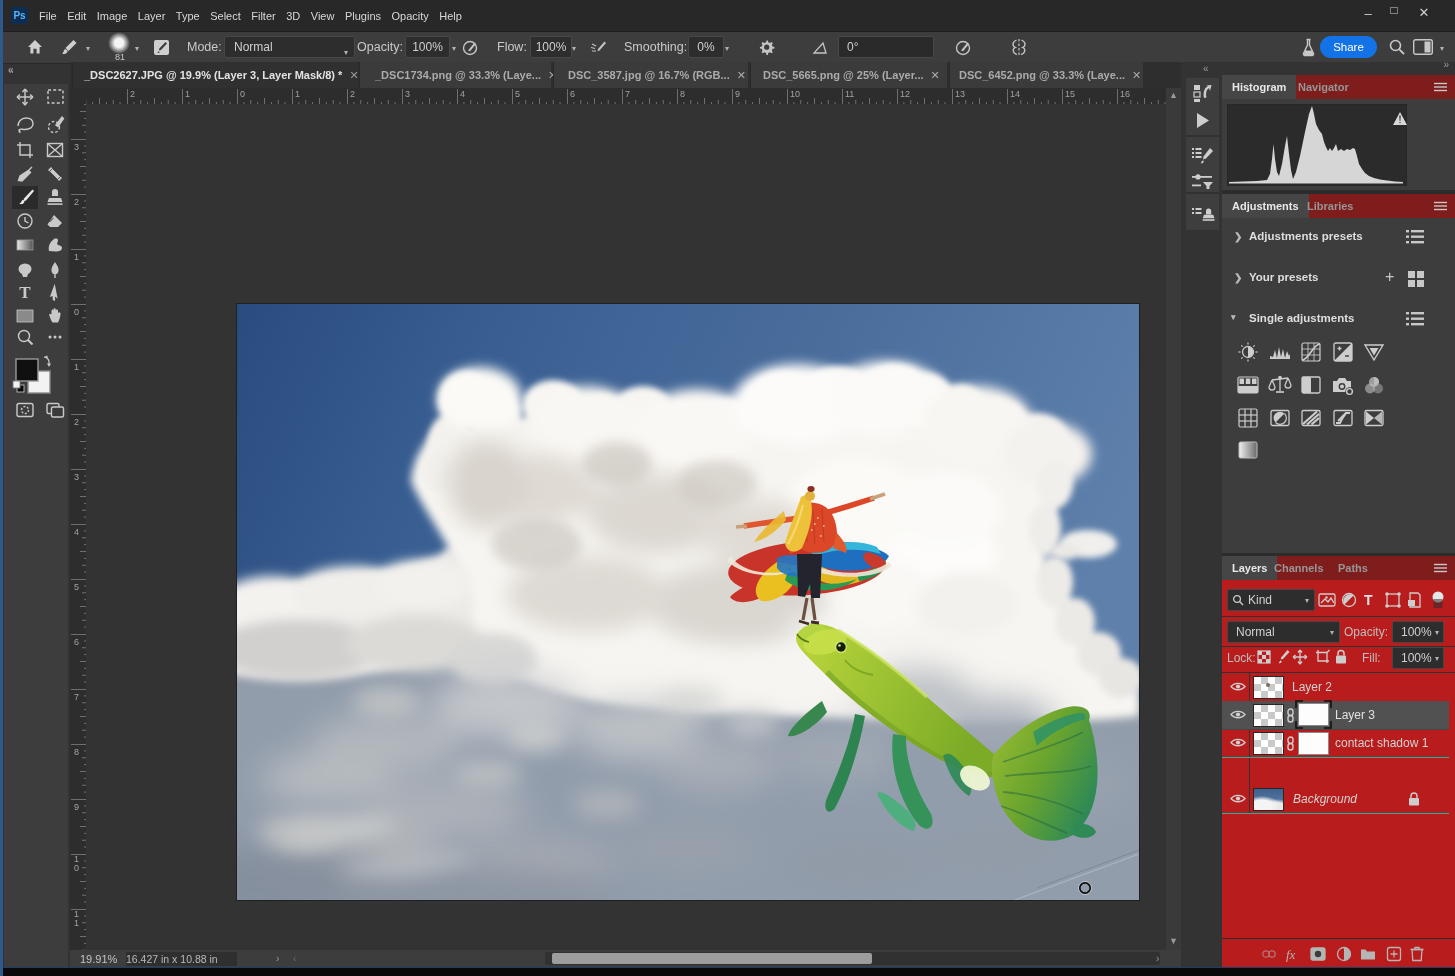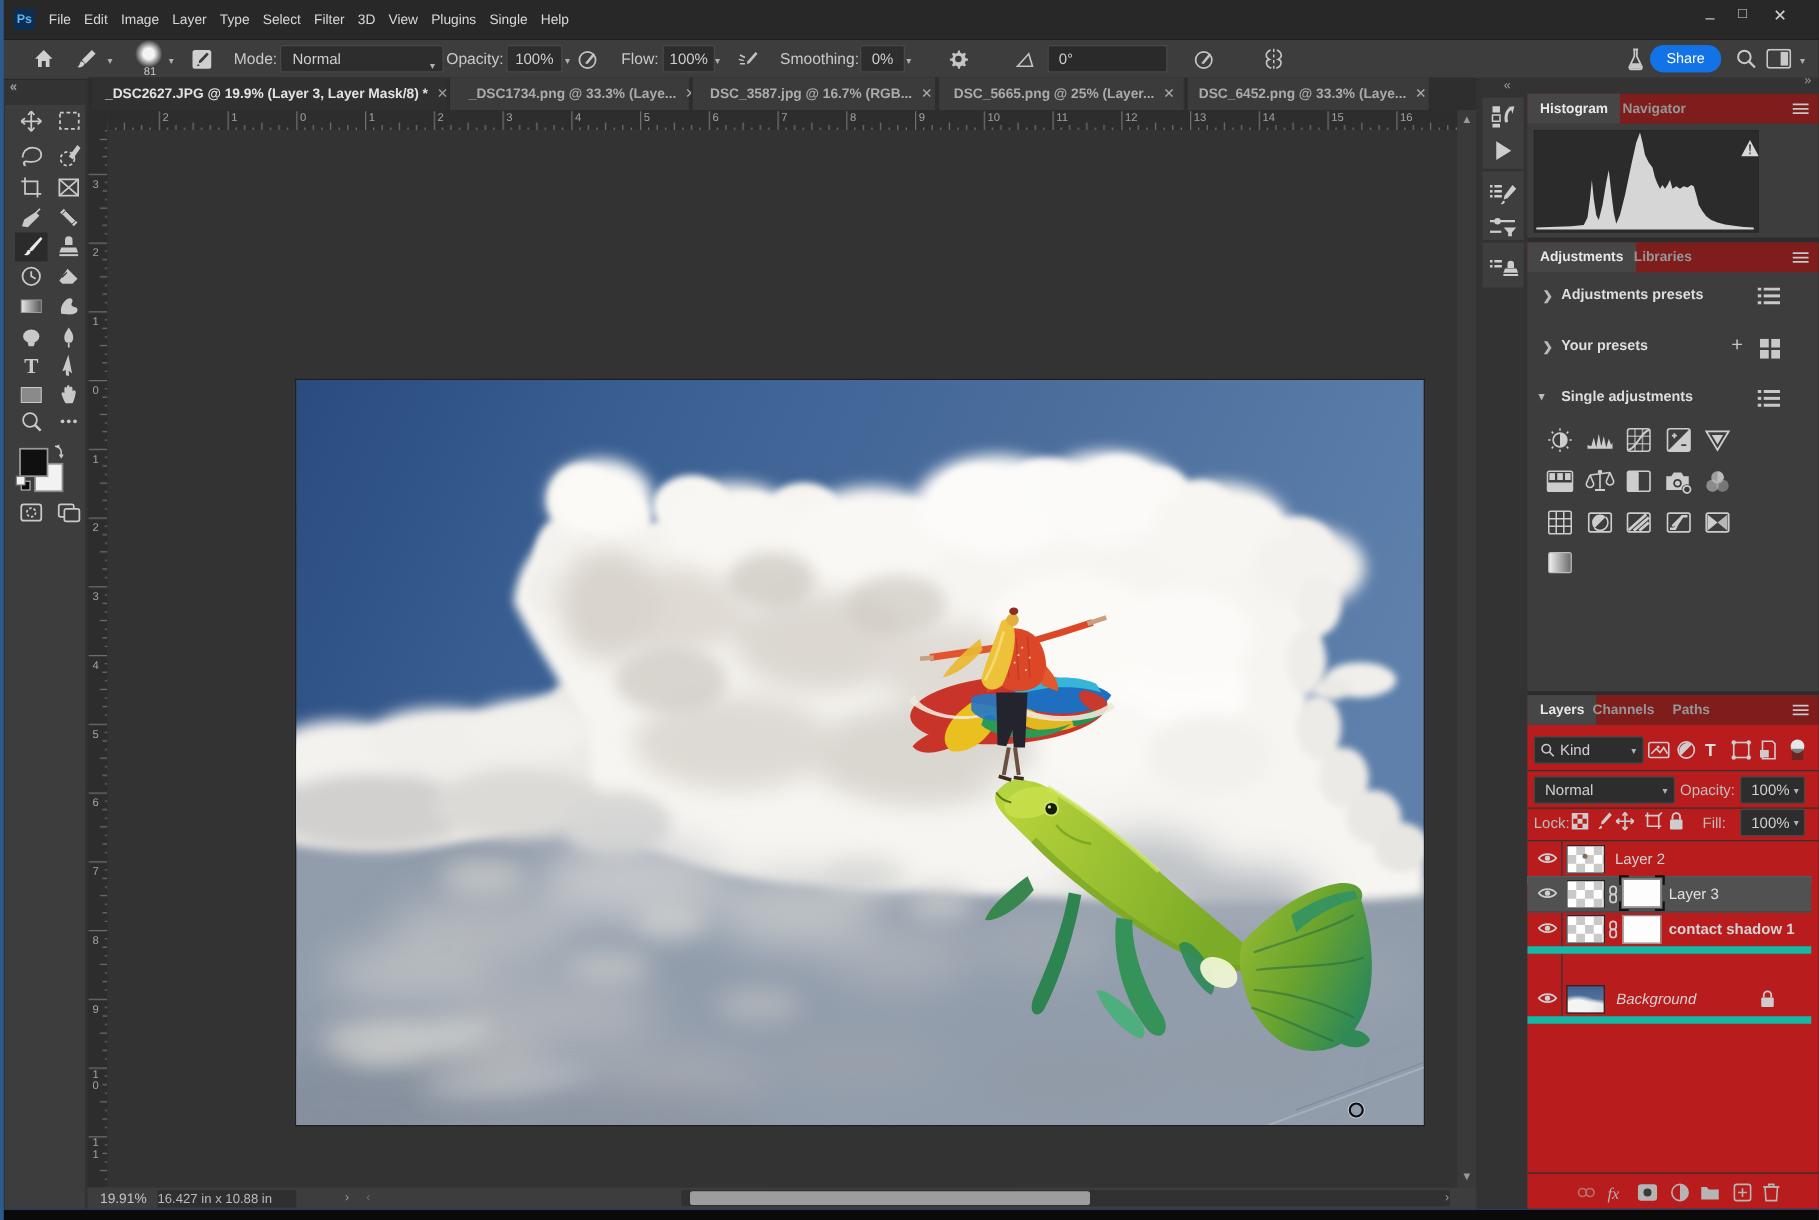--- a/index.html
+++ b/index.html
@@ -39,21 +39,21 @@
   
   #rstrip{left:1183px;top:62px;width:39px;height:906px;background:#333333;}
   #rpanels{left:1222px;top:62px;width:233px;height:906px;background:#3d3d3d;}
   .ptabrow{position:absolute;left:0;width:233px;height:24px;background:#7f1d1d;}
   .ptab{position:absolute;top:0;height:24px;line-height:24px;font-size:11px;font-weight:bold;padding:0 10px;}
   .ptab.on{background:#464646;color:#e8e8e8;}
   .ptab.off{color:#969696;}
   .pmenu{position:absolute;right:8px;color:#c8c8c8;}
   .prow{position:absolute;left:0;width:233px;color:#dedede;font-size:11.5px;font-weight:bold;}
   
-  .lrow{position:absolute;left:0;width:227px;height:28px;border-bottom:6px solid #14b8a6;}
+  .lrow{position:absolute;left:0;width:227px;height:28px;border-bottom:1px solid #14b8a6;}
   .lname{position:absolute;top:7px;color:#d2d2d2;font-size:12px;}
   .checker{position:absolute;width:29px;height:21px;border:1px solid #272727;
      background:conic-gradient(#c9c9c9 0 25%,#fff 0 50%,#c9c9c9 0 75%,#fff 0) 0 0/14px 14px #fff;}
   .eye{position:absolute;left:8px;top:8px;}
   #blackbottom{left:0;top:968px;width:1455px;height:8px;background:#0a0a0a;}
   #blueline{left:0;top:966.5px;width:1455px;height:2px;background:#1d3e66;}
   #leftedge{left:0;top:0;width:3px;height:976px;background:#2d5a8c;}
 </style>
 </head>
 <body>
@@ -65,21 +65,21 @@
         <span>File</span>
         <span>Edit</span>
         <span>Image</span>
         <span>Layer</span>
         <span>Type</span>
         <span>Select</span>
         <span>Filter</span>
         <span>3D</span>
         <span>View</span>
         <span>Plugins</span>
-        <span>Single</span>
+        <span>Opacity</span>
         <span>Help</span>
       </div>
     <div class="winbtn" style="left:1354px;top:6px;font-size:13px;">–</div>
     <div class="winbtn" style="left:1380px;top:3px;font-size:12px;">□</div>
     <div class="winbtn" style="left:1410px;top:5px;font-size:13px;">✕</div>
   </div>
 
   <div id="optbar" class="abs">
 
     <svg class="abs" style="left:26px;top:6px" width="18" height="18" viewBox="0 0 18 18">
@@ -1037,21 +1037,21 @@
         <div class="abs" style="left:76px;top:2px;width:31px;height:23px;">
           <div class="abs" style="left:0;top:0;width:29px;height:21px;background:#fdfdfd;border:1px solid #8a8a8a;"></div>
           <svg class="abs" style="left:-3px;top:-3px;" width="37" height="29" viewBox="0 0 37 29">
               <g stroke="#111" stroke-width="1.6" fill="none">
                 <path d="M1 8 L1 1 L8 1 M29 1 L36 1 L36 8 M36 21 L36 28 L29 28 M8 28 L1 28 L1 21"></path>
               </g>
             </svg>
         </div>
         <div class="lname" style="left:113px;color:#e2e2e2;">Layer 3</div>
       </div>
-      <div class="lrow" style="top:149px;font-weight:bold;">
+      <div class="lrow" style="top:149px;">
         <svg class="eye" width="16" height="11" viewBox="0 0 16 11">
             <path d="M1 5.5 C4.5 1.2 11.5 1.2 15 5.5 C11.5 9.8 4.5 9.8 1 5.5 Z" fill="none" stroke="#cfcfcf" stroke-width="1.3"></path>
             <circle cx="8" cy="5.5" r="2.1" fill="#cfcfcf"></circle>
           </svg>
         <div class="checker" style="left:31px;top:3px;"></div>
         <svg class="abs" style="left:64px;top:7px;" width="9" height="15" viewBox="0 0 9 15">
             <g fill="none" stroke="#cdcdcd" stroke-width="1.4">
               <rect x="2" y="1" width="5" height="6.5" rx="2.5"></rect>
               <rect x="2" y="7.5" width="5" height="6.5" rx="2.5"></rect>
             </g>

